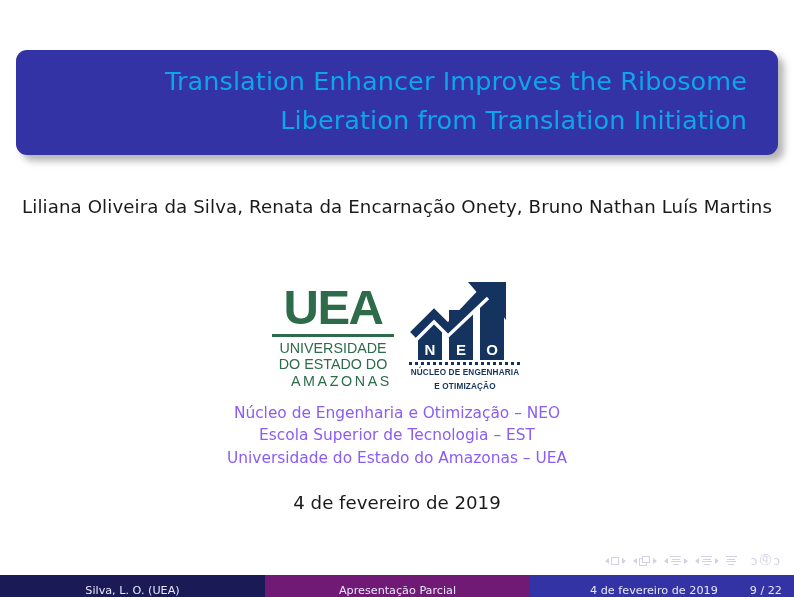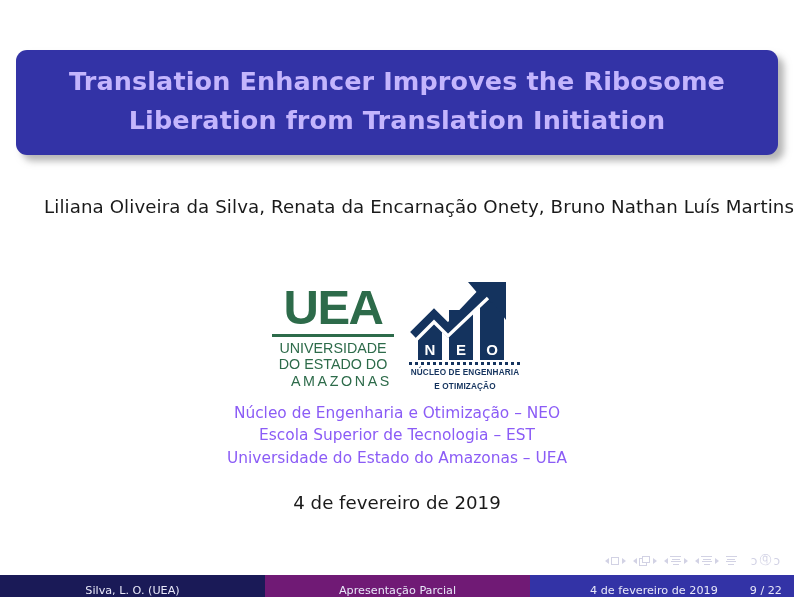--- a/index.html
+++ b/index.html
@@ -30,36 +30,36 @@
     background: #3333a6;
     border-radius: 11px;
     box-shadow: 6px 6px 7px rgba(120,120,120,0.55);
     display: flex;
     align-items: center;
     justify-content: center;
     box-sizing: border-box;
     padding: 10px 26px 14px 26px;
   }
   .title-text {
-    color: #c4b5fd;
+    color: #0ea5e9;
     font-size: 25.5px;
     line-height: 1.52;
-    text-align: center;
-    font-weight: 700;
+    text-align: right;
+    font-weight: 400;
     letter-spacing: 0.1px;
     max-width: 700px;
   }
 
   
   .authors {
     position: absolute;
     left: 0;
     top: 192px;
     width: 794px;
-    text-align: right;
+    text-align: center;
     color: #1a1a1a;
     font-size: 18.2px;
     line-height: 1.65;
     letter-spacing: 0.1px;
   }
 
   
   .logos {
     position: absolute;
     left: 0;

